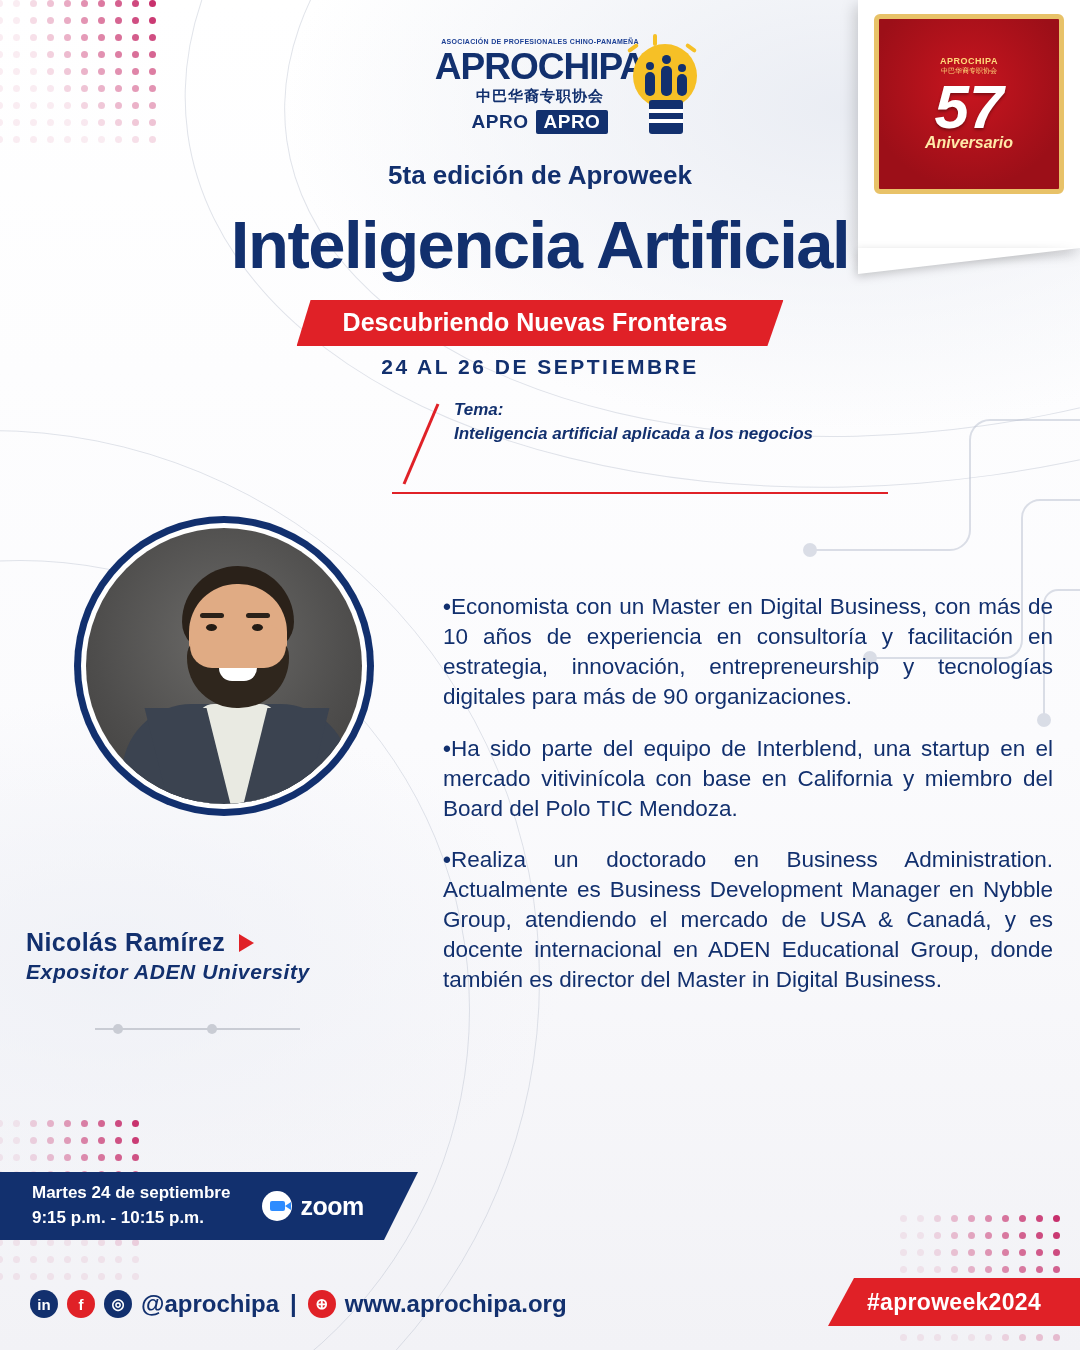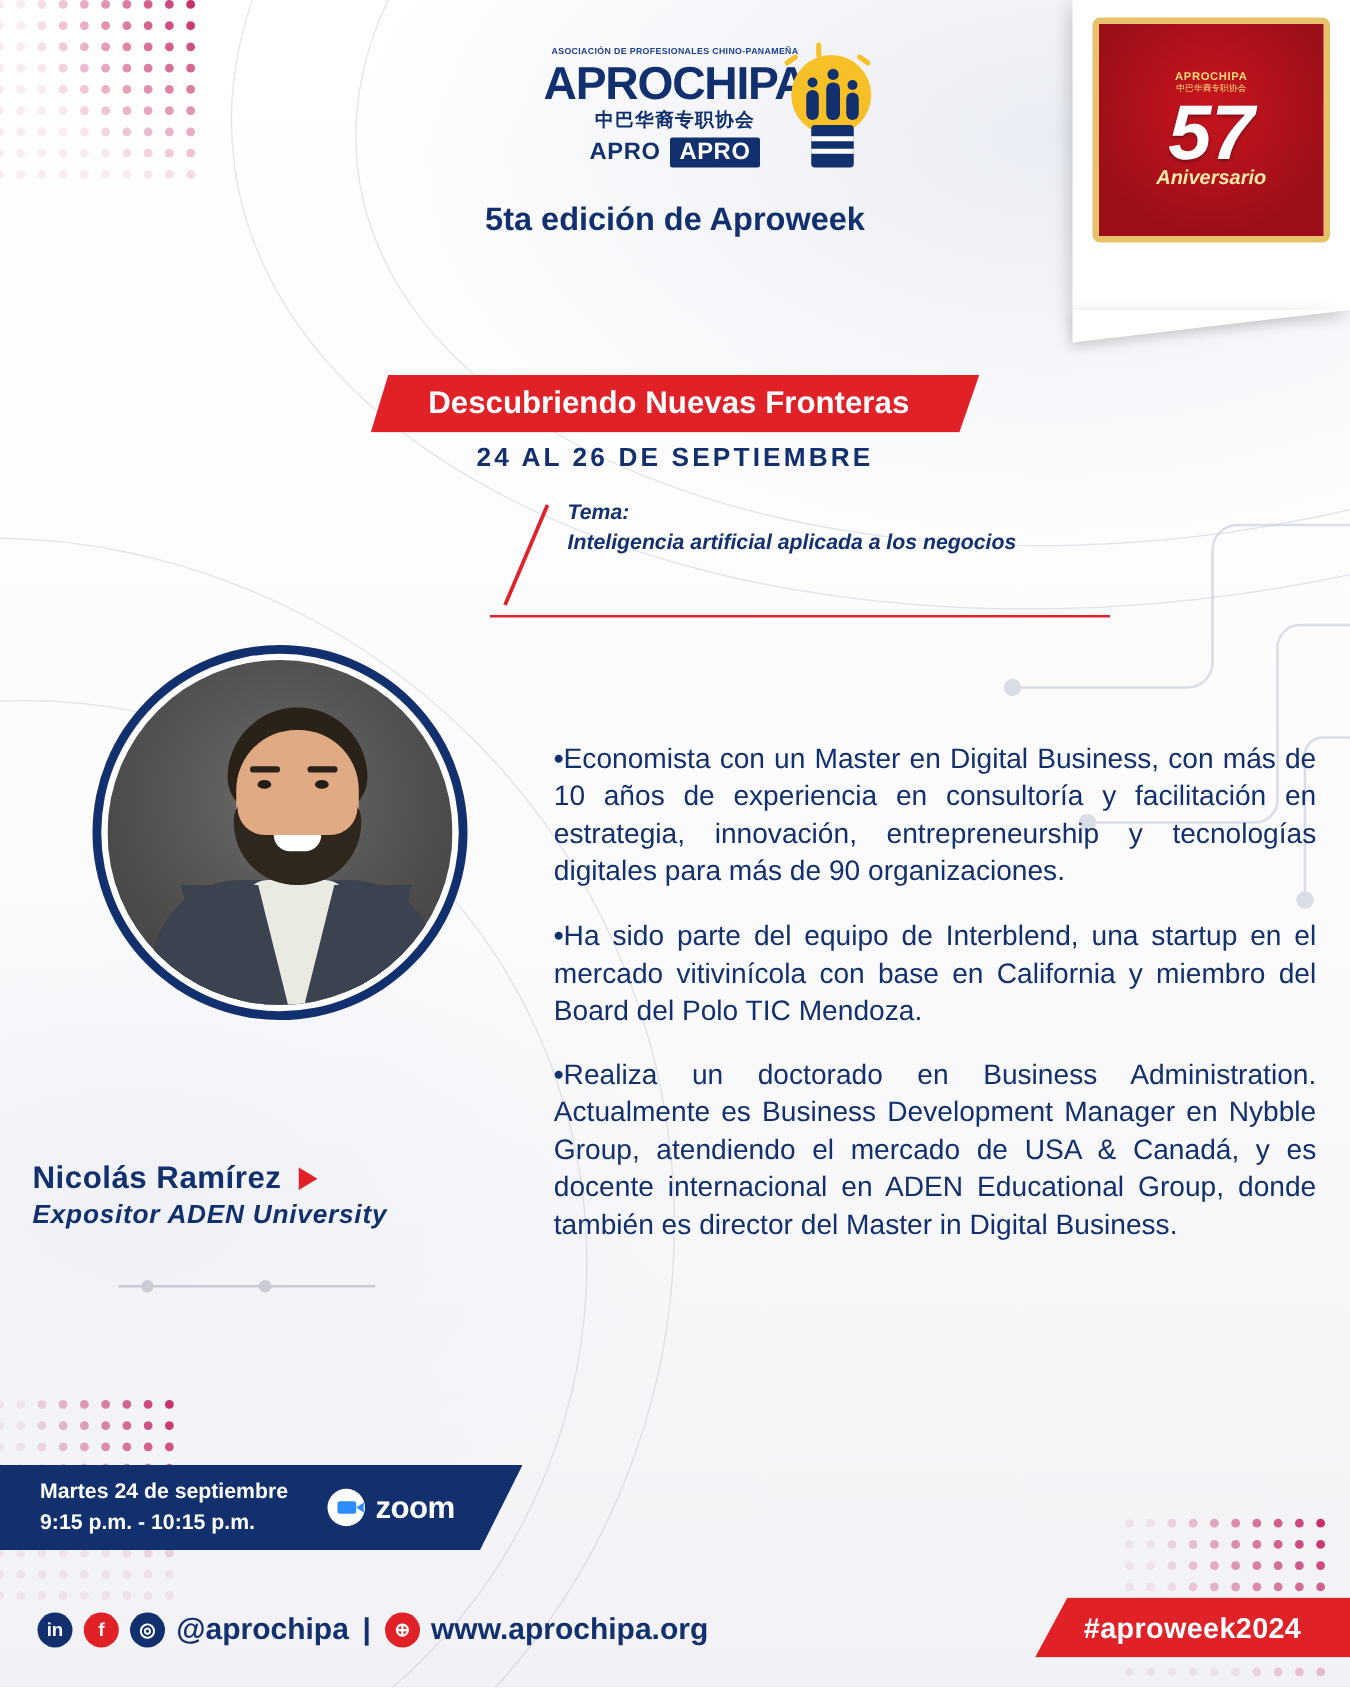--- a/index.html
+++ b/index.html
@@ -582,20 +582,21 @@
     <div class="inner">
       <div class="ann-logo">APROCHIPA</div>
       <div class="ann-cn">中巴华裔专职协会</div>
       <div class="ann-num">57</div>
       <div class="ann-word">Aniversario</div>
     </div>
     <div class="fold"></div>
   </div>
 
   <div class="edition">5ta edición de Aproweek</div>
+  <div class="main-title">Inteligencia Artificial</div>
   <div class="subtitle-bar">Descubriendo Nuevas Fronteras</div>
   <div class="dates">24 AL 26 DE SEPTIEMBRE</div>
 
   <div class="tema-block">
     <div class="tema-slash">
       <svg viewBox="0 0 46 84">
           <path d="M40 2 L6 82" stroke="#e02127" stroke-width="3" fill="none"></path>
         </svg>
     </div>
     <div class="tema-label">Tema:</div>

